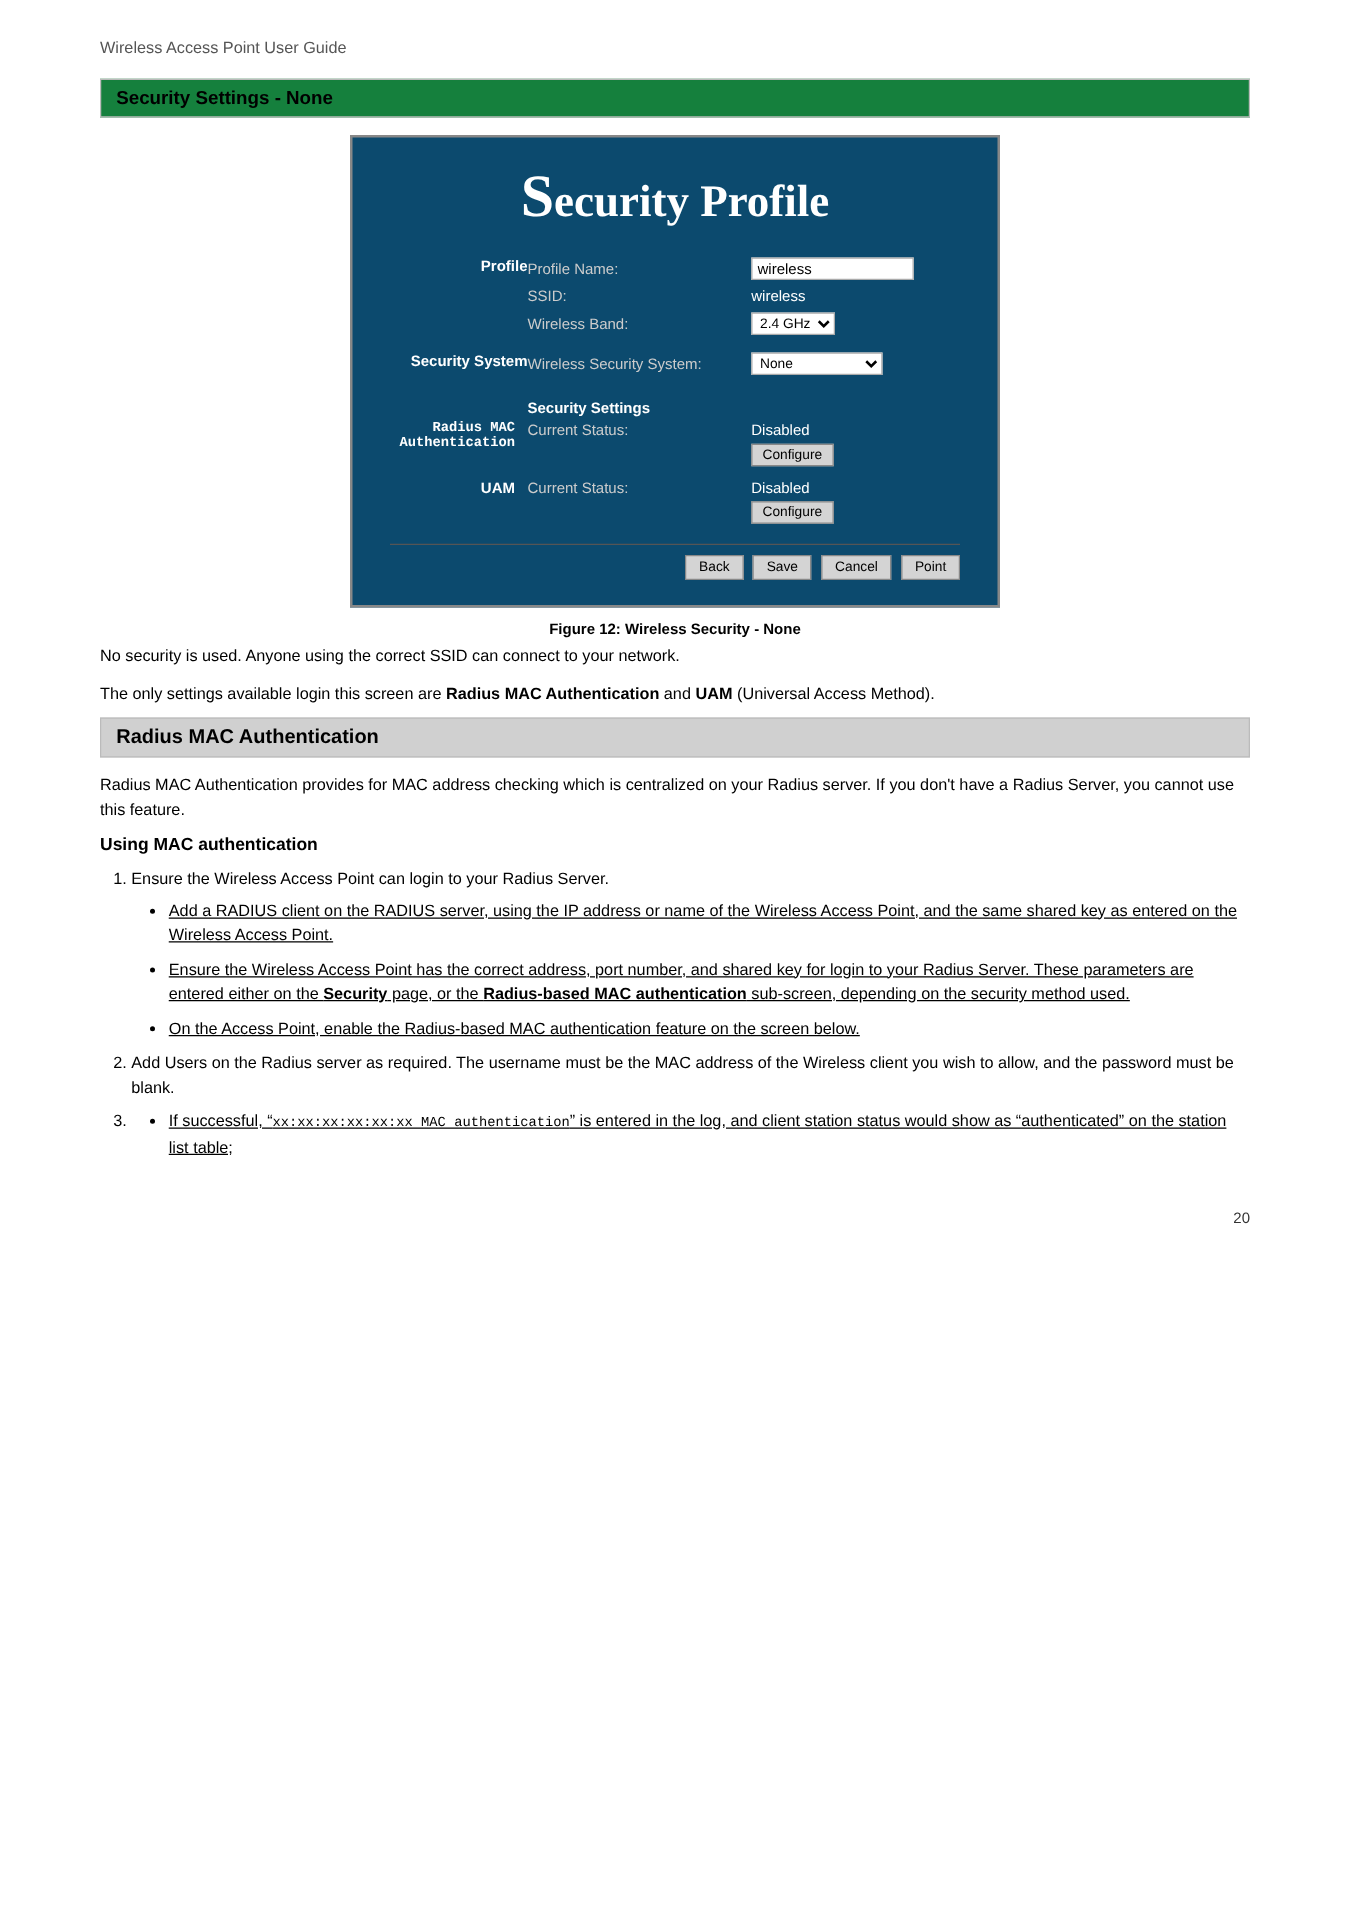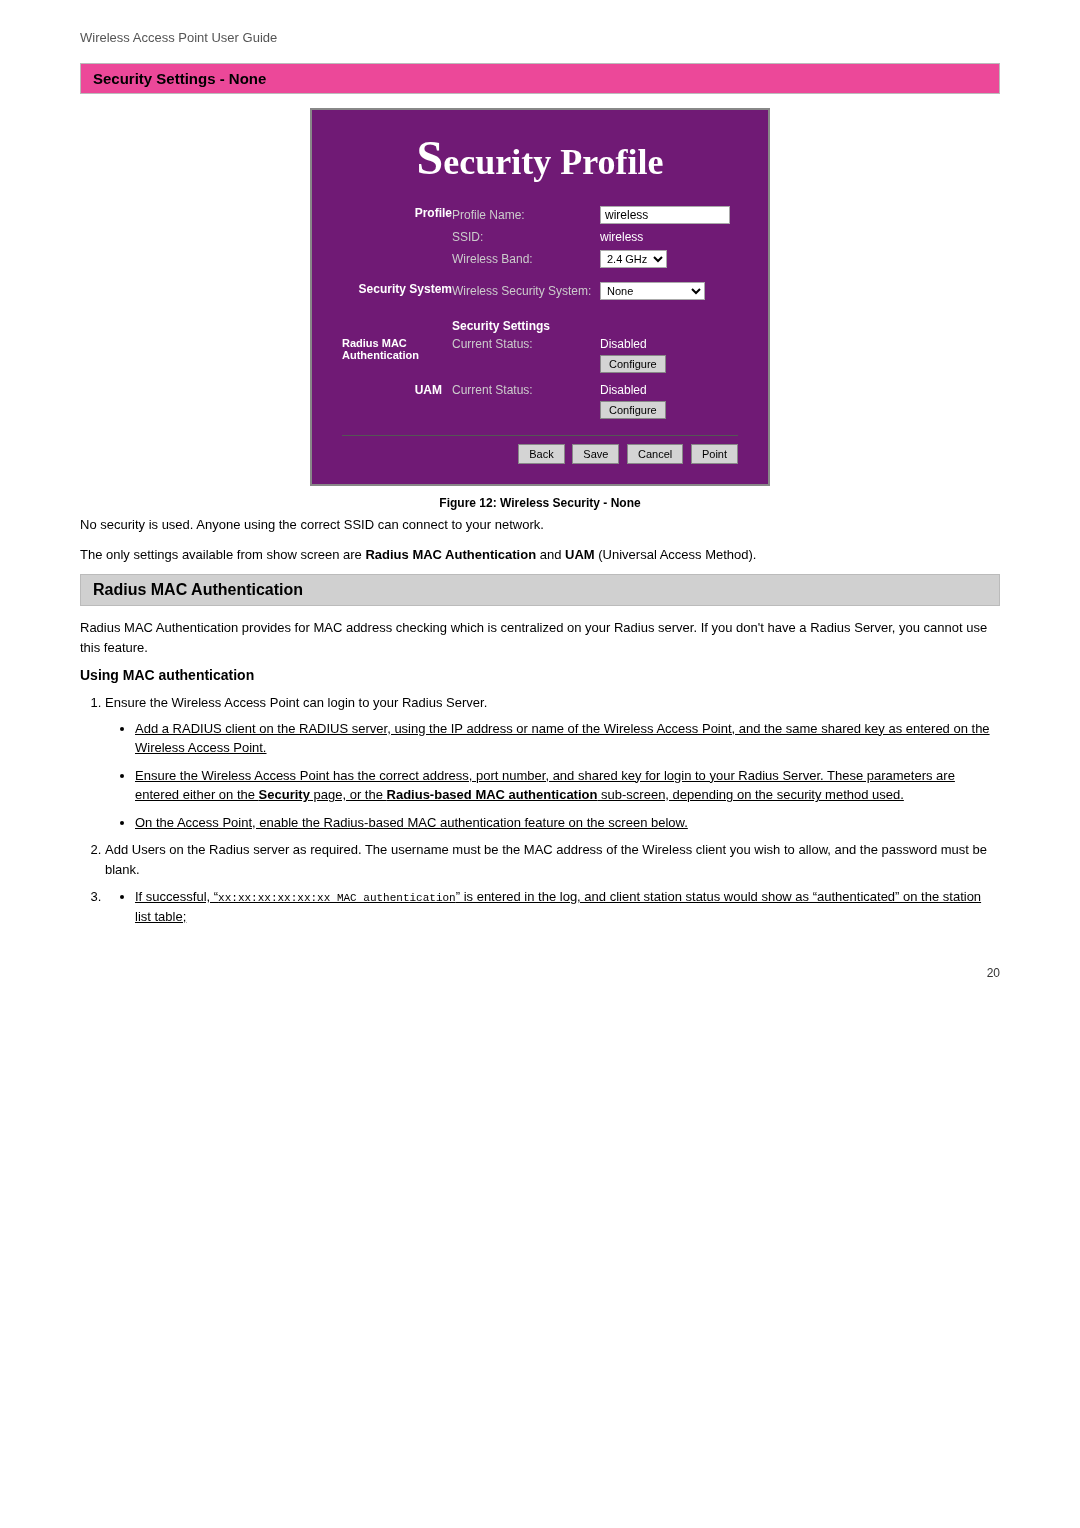--- a/index.html
+++ b/index.html
@@ -15,34 +15,34 @@
 
     
     .breadcrumb {
       font-size: 13px;
       color: #555;
       margin-bottom: 18px;
     }
 
     
     .section-header {
-      background: #ec4899;
+      background: #15803d;
       padding: 6px 12px;
       font-size: 15px;
       font-weight: bold;
       margin-bottom: 14px;
       border: 1px solid #bbb;
     }
 
     
     .profile-panel {
-      background: #701a75;
+      background: #0c4a6e;
       border: 2px solid #888;
       padding: 20px 30px 20px 30px;
-      width: 460px;
+      width: 520px;
       margin: 0 auto 10px auto;
       color: #fff;
     }
 
     .profile-panel-title {
       text-align: center;
       font-size: 36px;
       font-weight: bold;
       color: #fff;
       margin-bottom: 18px;
@@ -111,23 +111,24 @@
       font-weight: bold;
       color: #fff;
       font-size: 12px;
       padding-top: 8px;
     }
 
     .radius-label {
       font-weight: bold;
       color: #fff;
       font-size: 11px;
-      text-align: left;
+      text-align: right;
       padding-right: 10px;
       vertical-align: top;
+      font-family: Liberation Mono, monospace;
     }
 
     .uam-label {
       font-weight: bold;
       color: #fff;
       font-size: 12px;
       text-align: right;
       padding-right: 10px;
       vertical-align: top;
     }
@@ -345,21 +346,21 @@
     <button class="panel-btn">Point</button>
   </div>
 
 </div>
 
 <div class="figure-caption">Figure 12: Wireless Security - None</div>
 
 <p class="body-text">No security is used. Anyone using the correct SSID can connect to your network.</p>
 
 <p class="body-text">
-  <span>The only settings available from show screen are </span><b>Radius MAC Authentication</b><span> and </span><b>UAM</b><span> (Universal Access Method).</span>
+  <span>The only settings available login this screen are </span><b>Radius MAC Authentication</b><span> and </span><b>UAM</b><span> (Universal Access Method).</span>
 </p>
 
 <div class="radius-section-header">Radius MAC Authentication</div>
 
 <p class="body-text">Radius MAC Authentication provides for MAC address checking which is centralized on your Radius server. If you don't have a Radius Server, you cannot use this feature.</p>
 
 <div class="sub-header">Using MAC authentication</div>
 
 <ol class="main-list">
   <li>

